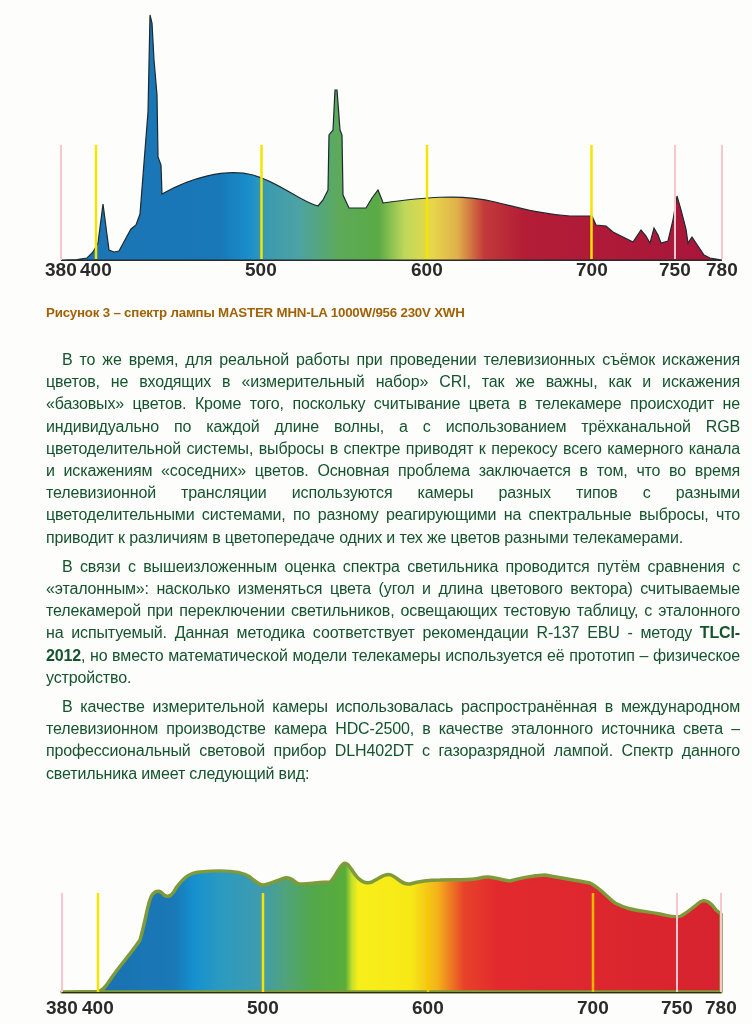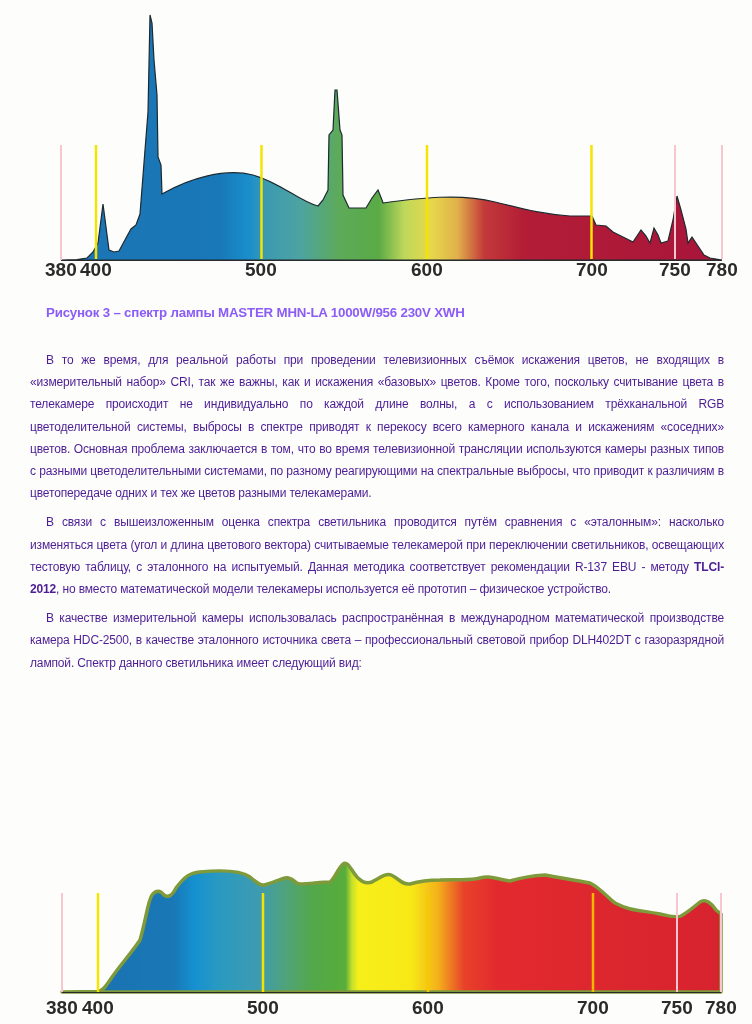--- a/index.html
+++ b/index.html
@@ -1,24 +1,24 @@
 <!DOCTYPE html>
 <html><head>
 <meta charset="utf-8">
 <style>
   html, body { margin: 0; padding: 0; background: #fdfdfb; }
   body { width: 752px; height: 1024px; position: relative; overflow: hidden;
          font-family: "Liberation Sans", sans-serif; color: #1f1f1f; }
   .chart { position: absolute; left: 0; width: 636px; }
   .chart svg { display: block; }
   .tick-label { font-family: "Liberation Sans", sans-serif; font-weight: bold; font-size: 19px; fill: #2a2a2a; }
-  .caption { position: absolute; left: 46px; top: 305px; font-size: 13.3px; font-weight: bold; color: #8b5cf6;
+  .caption { position: absolute; left: 46px; top: 305px; font-size: 13.3px; font-weight: bold; color: #a16207;
              font-family: "Liberation Sans", sans-serif; letter-spacing: -0.2px; }
-  .body-text { position: absolute; left: 30px; width: 694px; font-size: 12px; line-height: 22.2px;
-               text-align: justify; font-family: "Liberation Sans", sans-serif; color: #4c1d95; letter-spacing: -0.15px; }
+  .body-text { position: absolute; left: 46px; width: 694px; font-size: 16px; line-height: 22.2px;
+               text-align: justify; font-family: "Liberation Sans", sans-serif; color: #14532d; letter-spacing: -0.15px; }
   .body-text p { margin: 0 0 7px 0; text-indent: 16px; }
   .body-text b { font-weight: bold; }
 </style>
 </head>
 <body>
 
 <div class="chart" style="top:0;">
   <svg width="752" height="290" viewBox="0 0 752 290">
     <defs>
       <linearGradient id="specA" x1="61" y1="0" x2="722" y2="0" gradientUnits="userSpaceOnUse">
@@ -61,21 +61,21 @@
     <text class="tick-label" x="659" y="276">750</text>
     <text class="tick-label" x="706" y="276">780</text>
   </svg>
 </div>
 
 <div class="caption">Рисунок 3 – спектр лампы MASTER MHN-LA 1000W/956 230V XWH</div>
 
 <div class="body-text" style="top:349px;">
   <p>В то же время, для реальной работы при проведении телевизионных съёмок искажения цветов, не входящих в «измерительный набор» CRI, так же важны, как и искажения «базовых» цветов. Кроме того, поскольку считывание цвета в телекамере происходит не индивидуально по каждой длине волны, а с использованием трёхканальной RGB цветоделительной системы, выбросы в спектре приводят к перекосу всего камерного канала и искажениям «соседних» цветов. Основная проблема заключается в том, что во время телевизионной трансляции используются камеры разных типов с разными цветоделительными системами, по разному реагирующими на спектральные выбросы, что приводит к различиям в цветопередаче одних и тех же цветов разными телекамерами.</p>
   <p><span>В связи с вышеизложенным оценка спектра светильника проводится путём сравнения с «эталонным»: насколько изменяться цвета (угол и длина цветового вектора) считываемые телекамерой при переключении светильников, освещающих тестовую таблицу, с эталонного на испытуемый. Данная методика соответствует рекомендации R-137 EBU - методу </span><b>TLCI-2012</b><span>, но вместо математической модели телекамеры используется её прототип – физическое устройство.</span></p>
-  <p>В качестве измерительной камеры использовалась распространённая в международном математической производстве камера HDC-2500, в качестве эталонного источника света – профессиональный световой прибор DLH402DT с газоразрядной лампой. Спектр данного светильника имеет следующий вид:</p>
+  <p>В качестве измерительной камеры использовалась распространённая в международном телевизионном производстве камера HDC-2500, в качестве эталонного источника света – профессиональный световой прибор DLH402DT с газоразрядной лампой. Спектр данного светильника имеет следующий вид:</p>
 </div>
 
 <div class="chart" style="top:840px;">
   <svg width="752" height="184" viewBox="0 0 752 184">
     <defs>
       <linearGradient id="specB" x1="62" y1="0" x2="721" y2="0" gradientUnits="userSpaceOnUse">
         <stop offset="0" stop-color="#1a6fae"></stop>
         <stop offset="0.17" stop-color="#1a78b6"></stop>
         <stop offset="0.2" stop-color="#1590d0"></stop>
         <stop offset="0.24" stop-color="#2a9ac0"></stop>

